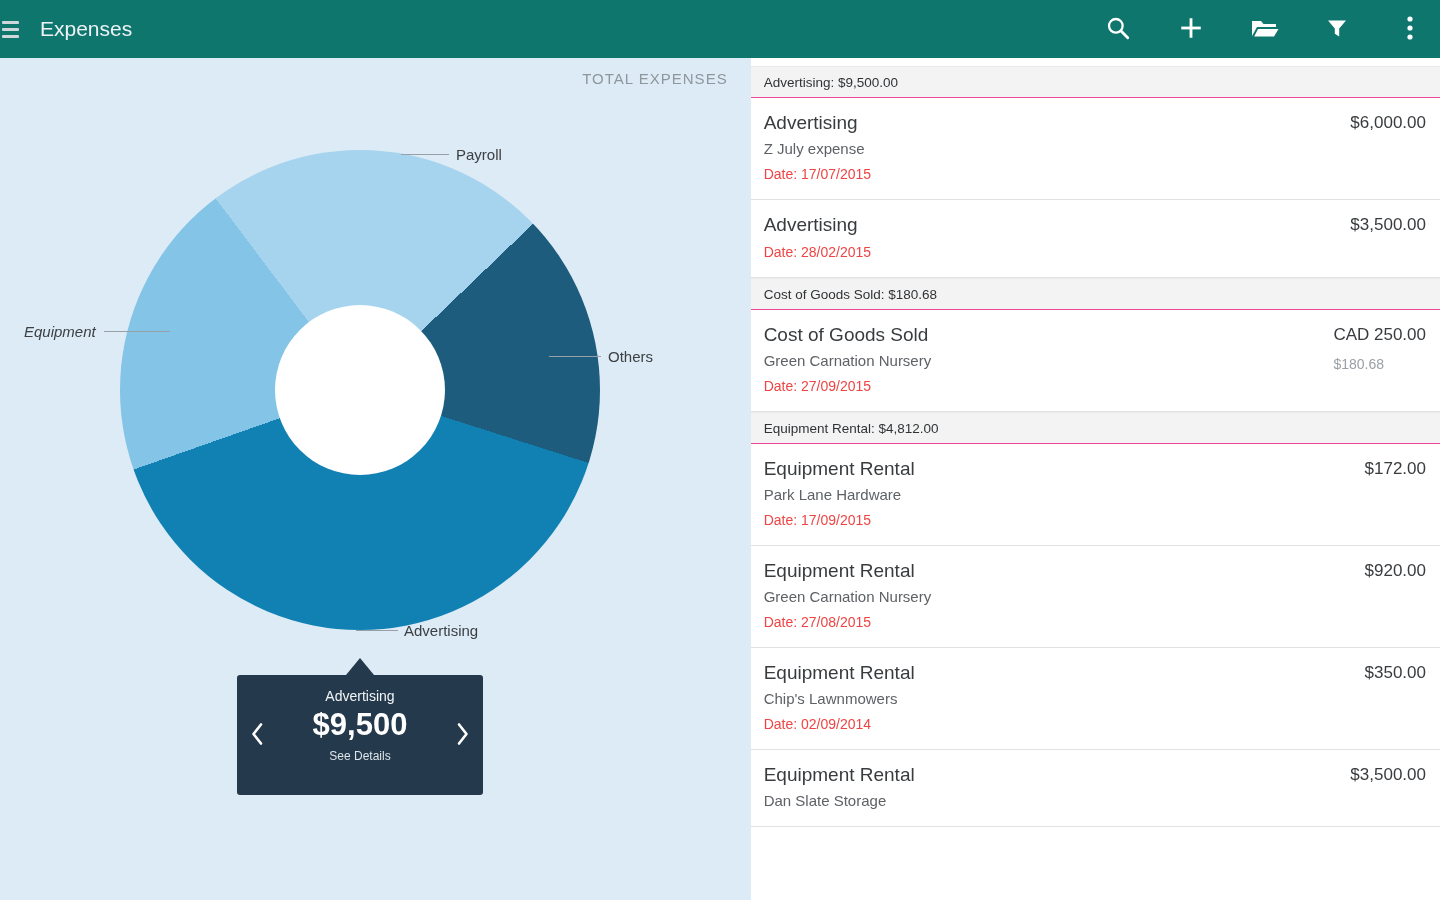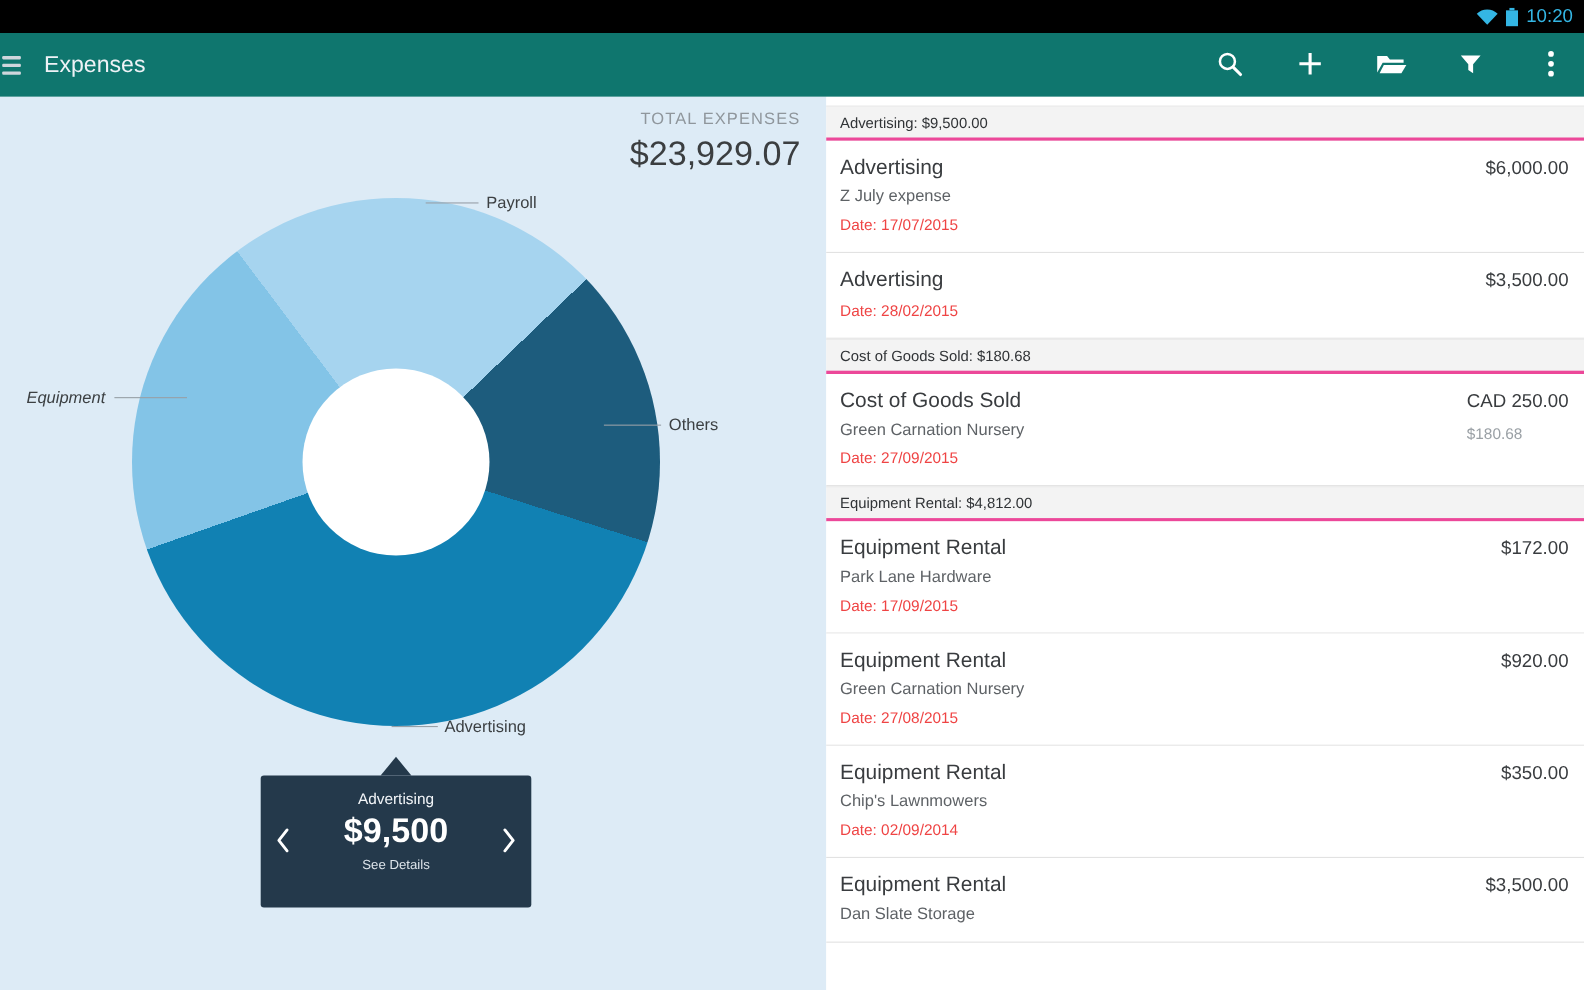--- a/index.html
+++ b/index.html
@@ -32,69 +32,55 @@
   .summary-label { font-size:15px; color:#8f969c; letter-spacing:1px; }
   .summary-amount { font-size:31px; color:#3b3e40; margin-top:5px; }
 
   
   .donut { position:absolute; left:120px; top:92px; width:480px; height:480px; border-radius:50%; }
   .donut-hole { position:absolute; left:275px; top:247px; width:170px; height:170px; border-radius:50%; background:#ffffff; }
 
   
   .chart-label { position:absolute; display:flex; align-items:center; font-size:15px; color:#3c4043; white-space:nowrap; }
   .leader { height:1px; background:#97a0a7; display:inline-block; }
-  .lbl-payroll { left:387px; top:88px; }
+  .lbl-payroll { left:401px; top:88px; }
   .lbl-payroll .leader { width:48px; margin-right:7px; }
   .lbl-equipment { left:24px; top:265px;font-style:italic; }
   .lbl-equipment .leader { width:66px; margin-left:8px; }
   .lbl-others { left:549px; top:290px; }
   .lbl-others .leader { width:52px; margin-right:7px; }
   .lbl-advertising { left:356px; top:564px; }
   .lbl-advertising .leader { width:42px; margin-right:6px; }
 
   
   .tooltip { position:absolute; left:237px; top:617px; width:246px; height:120px; background:#24394b; border-radius:3px; text-align:center; color:#fff; }
   .tooltip-arrow { position:absolute; top:-17px; left:50%; margin-left:-14px; width:0; height:0;
     border-left:14px solid transparent; border-right:14px solid transparent; border-bottom:17px solid #24394b; }
   .tooltip-category { margin-top:13px; font-size:14px; color:#f2f5f8; }
   .tooltip-amount { margin-top:3px; font-size:31px; font-weight:bold; color:#ffffff; }
   .tooltip-prev, .tooltip-next { position:absolute; top:44px; width:24px; height:32px; display:flex; align-items:center; justify-content:center; }
   .tooltip-prev { left:8px; }
   .tooltip-next { right:8px; }
   .tooltip-see-details { margin-top:6px; font-size:12px; color:#dde4ea; }
 
   
-  .group-header { height:32px; background:#f3f3f3; border-top:1px solid #eaeaea; border-bottom:3px solid #ec4899; display:flex; align-items:center; padding-left:13px; font-size:13.5px; color:#303336; }
+  .group-header { height:32px; background:#f3f3f3; border-top:1px solid #eaeaea; border-bottom:1px solid #ec4899; display:flex; align-items:center; padding-left:13px; font-size:13.5px; color:#303336; }
   .expense-row { display:flex; justify-content:space-between; padding:13px 14px 15px 13px; border-bottom:1px solid #e2e2e2; background:#fff; }
   .item-title { font-size:19px; color:#393c3f; line-height:24px; }
   .item-subtitle { font-size:15px; color:#5e6266; margin-top:4px; line-height:20px; }
   .item-date { font-size:14px; color:#ef4444; margin-top:6px; line-height:19px; }
   .row-right { }
   .item-amount { font-size:17px; color:#393c3f; line-height:24px; }
   .item-amount-secondary { font-size:14px; color:#9aa0a5; margin-top:9px; }
 </style>
 </head>
 <body>
 
 <div class="screen">
 
-  <div class="status-bar">
-    <span class="sb-icon">
-      <svg width="20" height="16" viewBox="0 0 20 16">
-          <path d="M10 15.5 L0.5 5.5 A13.5 13.5 0 0 1 19.5 5.5 Z" fill="#34b6e4"></path>
-        </svg>
-    </span>
-    <span class="sb-icon">
-      <svg width="11" height="17" viewBox="0 0 11 17">
-          <rect x="3.2" y="0" width="4.6" height="2.4" fill="#34b6e4"></rect>
-          <rect x="0" y="2.4" width="11" height="14.6" fill="#34b6e4"></rect>
-        </svg>
-    </span>
-    <span class="status-time">10:20</span>
-  </div>
 
   <div class="app-bar">
     <button class="menu-btn" aria-label="menu">
       <span></span>
         <span></span>
         <span></span>
     </button>
     <div class="app-title">Expenses</div>
     <div class="app-bar-icons">
       <button aria-label="search">
@@ -138,21 +124,20 @@
         </span>
       </button>
     </div>
   </div>
 
   <div class="main">
 
     <div class="left-panel">
       <div class="summary">
         <div class="summary-label">TOTAL EXPENSES</div>
-        <div class="summary-amount">$23,929.07</div>
       </div>
 
       <div class="donut" style="background: conic-gradient(from -37deg, rgb(166, 212, 239) 0deg, rgb(166, 212, 239) 83.16deg, rgb(29, 92, 125) 83.16deg, rgb(29, 92, 125) 144.72deg, rgb(17, 129, 179) 144.72deg, rgb(17, 129, 179) 287.64deg, rgb(131, 196, 231) 287.64deg, rgb(131, 196, 231) 360deg);"></div>
       <div class="donut-hole"></div>
 
       <div class="chart-label lbl-payroll">
         <span class="leader"></span>
         <span>Payroll</span>
       </div>
       <div class="chart-label lbl-equipment">

